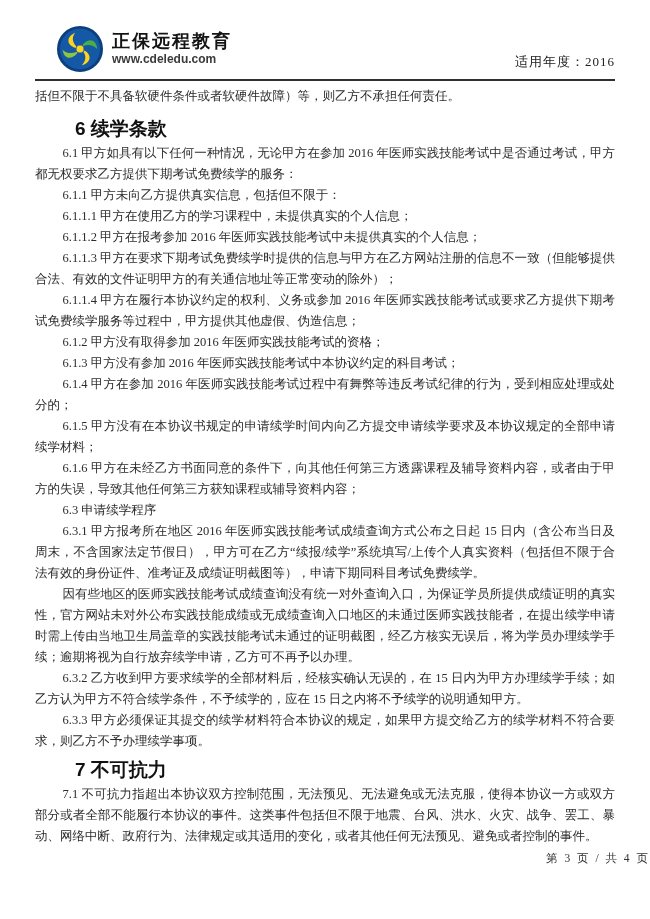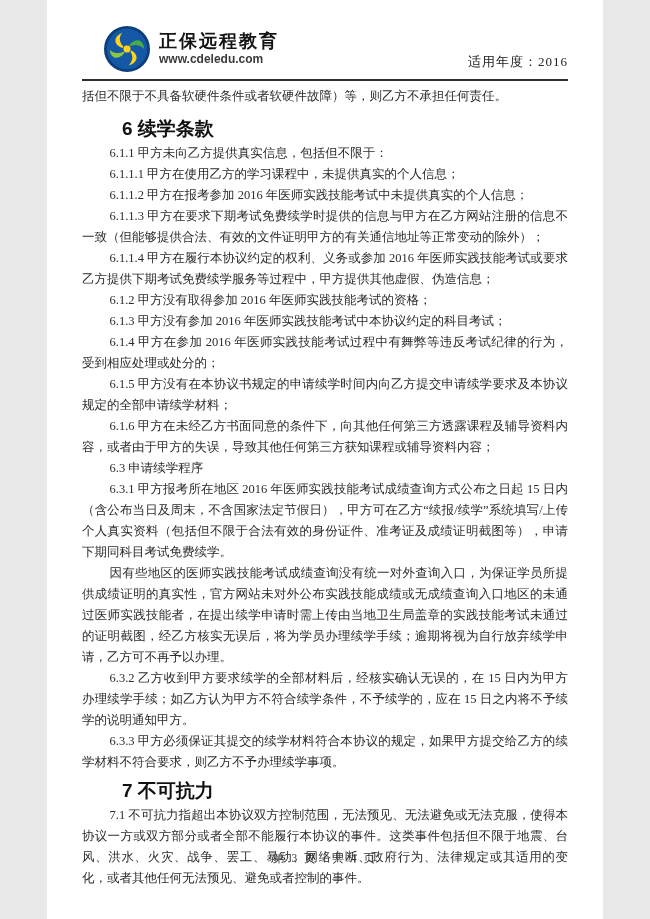--- a/index.html
+++ b/index.html
@@ -1,17 +1,17 @@
 <!DOCTYPE html>
 <html><head>
 <meta charset="utf-8">
 <style>
   html,body { margin:0; padding:0; background:#e8e8e8; }
   .page {
-    width:556px; height:919px; margin:0 auto; background:#ffffff;
+    width:650px; height:919px; margin:0 auto; background:#ffffff;
     position:relative; box-sizing:border-box; padding:26px 35px 0 35px;
     font-family:"Liberation Serif","DejaVu Serif",serif;
     color:#2b2b2b; overflow:hidden;
   }
   
   .hdr { display:flex; justify-content:space-between; align-items:flex-end;
          border-bottom:2px solid #2f2f2f; padding-bottom:7px; }
   .brand { display:flex; align-items:center; gap:9px; margin-left:22px; }
   .logo { width:46px; height:46px; flex:0 0 auto; }
   .brand-txt { display:flex; flex-direction:column; line-height:1.15; }
@@ -30,21 +30,21 @@
   p.cont { text-indent:0; }
   p.para { text-indent:2.2em; }
   h2.sec {
     font-family:"Liberation Sans","DejaVu Sans",sans-serif;
     font-size:19px; font-weight:bold; color:#111;
     margin:13px 0 5px 0; padding-left:40px; line-height:18px;
   }
   h2.sec7 { margin-top:9px; }
   
   .foot {
-    position:absolute; left:0; right:0; top:851px; text-align:center;
+    position:absolute; left:0; right:0; top:851px; text-align:right;
     font-size:11.5px; color:#333; letter-spacing:2px;
   }
 </style>
 </head>
 <body>
 
 <div class="page">
 
   <div class="hdr">
     <div class="brand">
@@ -63,20 +63,21 @@
         <span class="brand-url">www.cdeledu.com</span>
       </div>
     </div>
     <div class="year">适用年度：2016</div>
   </div>
 
   <div class="doc">
     <p class="cont">括但不限于不具备软硬件条件或者软硬件故障）等，则乙方不承担任何责任。</p>
 
     <h2 class="sec">6 续学条款</h2>
+    <p class="para">6.1 甲方如具有以下任何一种情况，无论甲方在参加 2016 年医师实践技能考试中是否通过考试，甲方都无权要求乙方提供下期考试免费续学的服务：</p>
     <p class="para">6.1.1 甲方未向乙方提供真实信息，包括但不限于：</p>
     <p class="para">6.1.1.1 甲方在使用乙方的学习课程中，未提供真实的个人信息；</p>
     <p class="para">6.1.1.2 甲方在报考参加 2016 年医师实践技能考试中未提供真实的个人信息；</p>
     <p class="para">6.1.1.3 甲方在要求下期考试免费续学时提供的信息与甲方在乙方网站注册的信息不一致（但能够提供合法、有效的文件证明甲方的有关通信地址等正常变动的除外）；</p>
     <p class="para">6.1.1.4 甲方在履行本协议约定的权利、义务或参加 2016 年医师实践技能考试或要求乙方提供下期考试免费续学服务等过程中，甲方提供其他虚假、伪造信息；</p>
     <p class="para">6.1.2 甲方没有取得参加 2016 年医师实践技能考试的资格；</p>
     <p class="para">6.1.3 甲方没有参加 2016 年医师实践技能考试中本协议约定的科目考试；</p>
     <p class="para">6.1.4 甲方在参加 2016 年医师实践技能考试过程中有舞弊等违反考试纪律的行为，受到相应处理或处分的；</p>
     <p class="para">6.1.5 甲方没有在本协议书规定的申请续学时间内向乙方提交申请续学要求及本协议规定的全部申请续学材料；</p>
     <p class="para">6.1.6 甲方在未经乙方书面同意的条件下，向其他任何第三方透露课程及辅导资料内容，或者由于甲方的失误，导致其他任何第三方获知课程或辅导资料内容；</p>

